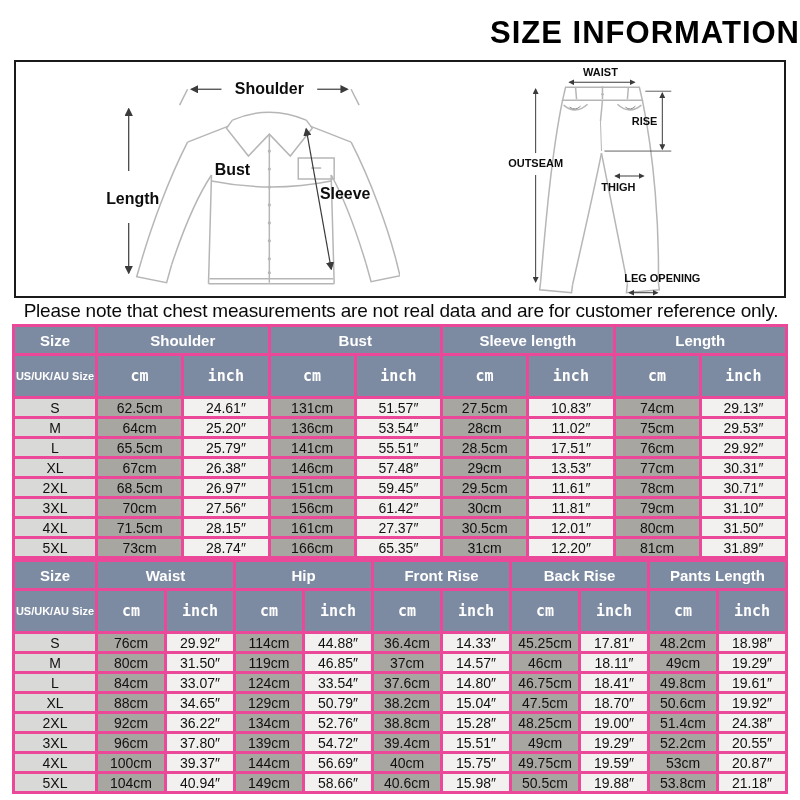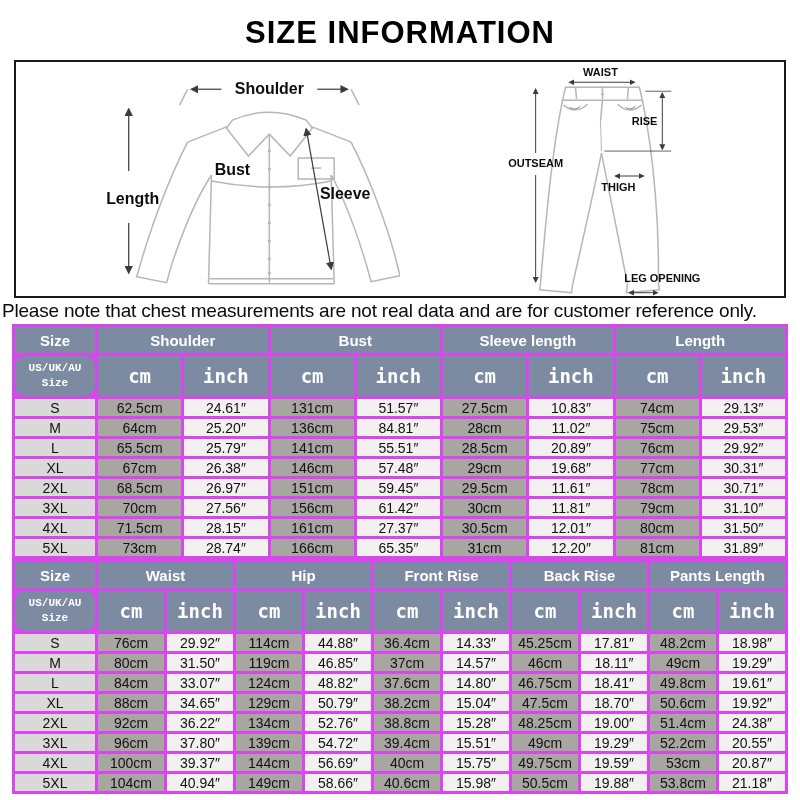--- a/index.html
+++ b/index.html
@@ -1,52 +1,52 @@
 <!DOCTYPE html>
 <html style="--header-bg: #7d8ba2; --cm-bg: #a8a6a1; --inch-bg: #f2f1ef; --size-bg: #d9d9d8;"><head>
 <meta charset="utf-8">
 <style>
   html,body { margin:0; padding:0; }
   body {
     width:800px; height:800px; background:#ffffff; overflow:hidden;
     font-family:"Liberation Sans", sans-serif; color:#111;
   }
   .title {
-    text-align:center; font-size:31px; font-weight:bold; letter-spacing:1px;
+    text-align:right; font-size:31px; font-weight:bold; letter-spacing:1px;
     padding:15px 0 9px 0; color:#000;
   }
   .diagram-box {
     margin:0 14px; border:2px solid #1a1a1a; height:234px;
     display:flex; background:#fff;
   }
   .diagram-half { width:50%; height:100%; }
   .diagram-half svg { display:block; width:100%; height:100%; }
   .dlabel { font-family:"Liberation Sans", sans-serif; font-weight:bold; fill:#0d0d0d; }
   .dlabel-lg { font-size:16px; }
   .dlabel-sm { font-size:11px; }
   .note {
     font-size:19px; letter-spacing:-0.2px; padding:2px 0 2px 2px;
-    white-space:nowrap; color:#0a0a0a;
+    white-space:nowrap; color:#0a0a0a;text-align:center;
   }
   table.size-table {
     border-collapse:separate; border-spacing:3px; table-layout:fixed;
-    width:776px; margin:0 12px; background:#d946ef;
+    width:776px; margin:0 12px; background:#ec4899;
   }
   table.size-table th, table.size-table td {
     text-align:center; vertical-align:middle; overflow:hidden; padding:0;
   }
   th.hdr { background:var(--header-bg,#7d8ba2); color:#fff; font-weight:bold; }
   th.group-hdr { font-size:15px; height:26px; }
   th.size-hdr { font-size:15px; height:26px; }
   th.unit-hdr {
-    font-family:"DejaVu Sans Mono", monospace; font-size:19px; height:32px;
+    font-family:"DejaVu Sans Mono", monospace; font-size:15px; height:32px;
   }
   th.sub-size-hdr {
-    font-family:Liberation Mono, monospace; font-size:11px;
-    line-height:1.35; height:40px; white-space:normal;border-radius:10px;
+    font-family:Liberation Sans, sans-serif; font-size:11px;
+    line-height:1.35; height:40px; white-space:normal;
   }
   td.size-cell { background:var(--size-bg,#d9d9d8); font-size:14px; height:17px; }
   td.cm-cell   { background:var(--cm-bg,#a8a6a1);  font-size:14px; height:17px; }
   td.inch-cell { background:var(--inch-bg,#f2f1ef); font-size:14px; height:17px; }
 </style>
 </head>
 <body>
 
 <div class="title">SIZE INFORMATION</div>
 
@@ -194,45 +194,45 @@
         <td class="cm-cell">27.5cm</td>
         <td class="inch-cell">10.83″</td>
         <td class="cm-cell">74cm</td>
         <td class="inch-cell">29.13″</td>
       </tr>
       <tr>
         <td class="size-cell">M</td>
         <td class="cm-cell">64cm</td>
         <td class="inch-cell">25.20″</td>
         <td class="cm-cell">136cm</td>
-        <td class="inch-cell">84.81″</td>
+        <td class="inch-cell">53.54″</td>
         <td class="cm-cell">28cm</td>
         <td class="inch-cell">11.02″</td>
         <td class="cm-cell">75cm</td>
         <td class="inch-cell">29.53″</td>
       </tr>
       <tr>
         <td class="size-cell">L</td>
         <td class="cm-cell">65.5cm</td>
         <td class="inch-cell">25.79″</td>
         <td class="cm-cell">141cm</td>
         <td class="inch-cell">55.51″</td>
         <td class="cm-cell">28.5cm</td>
-        <td class="inch-cell">20.89″</td>
+        <td class="inch-cell">17.51″</td>
         <td class="cm-cell">76cm</td>
         <td class="inch-cell">29.92″</td>
       </tr>
       <tr>
         <td class="size-cell">XL</td>
         <td class="cm-cell">67cm</td>
         <td class="inch-cell">26.38″</td>
         <td class="cm-cell">146cm</td>
         <td class="inch-cell">57.48″</td>
         <td class="cm-cell">29cm</td>
-        <td class="inch-cell">19.68″</td>
+        <td class="inch-cell">13.53″</td>
         <td class="cm-cell">77cm</td>
         <td class="inch-cell">30.31″</td>
       </tr>
       <tr>
         <td class="size-cell">2XL</td>
         <td class="cm-cell">68.5cm</td>
         <td class="inch-cell">26.97″</td>
         <td class="cm-cell">151cm</td>
         <td class="inch-cell">59.45″</td>
         <td class="cm-cell">29.5cm</td>
@@ -335,21 +335,21 @@
         <td class="cm-cell">46cm</td>
         <td class="inch-cell">18.11″</td>
         <td class="cm-cell">49cm</td>
         <td class="inch-cell">19.29″</td>
       </tr>
       <tr>
         <td class="size-cell">L</td>
         <td class="cm-cell">84cm</td>
         <td class="inch-cell">33.07″</td>
         <td class="cm-cell">124cm</td>
-        <td class="inch-cell">48.82″</td>
+        <td class="inch-cell">33.54″</td>
         <td class="cm-cell">37.6cm</td>
         <td class="inch-cell">14.80″</td>
         <td class="cm-cell">46.75cm</td>
         <td class="inch-cell">18.41″</td>
         <td class="cm-cell">49.8cm</td>
         <td class="inch-cell">19.61″</td>
       </tr>
       <tr>
         <td class="size-cell">XL</td>
         <td class="cm-cell">88cm</td>

